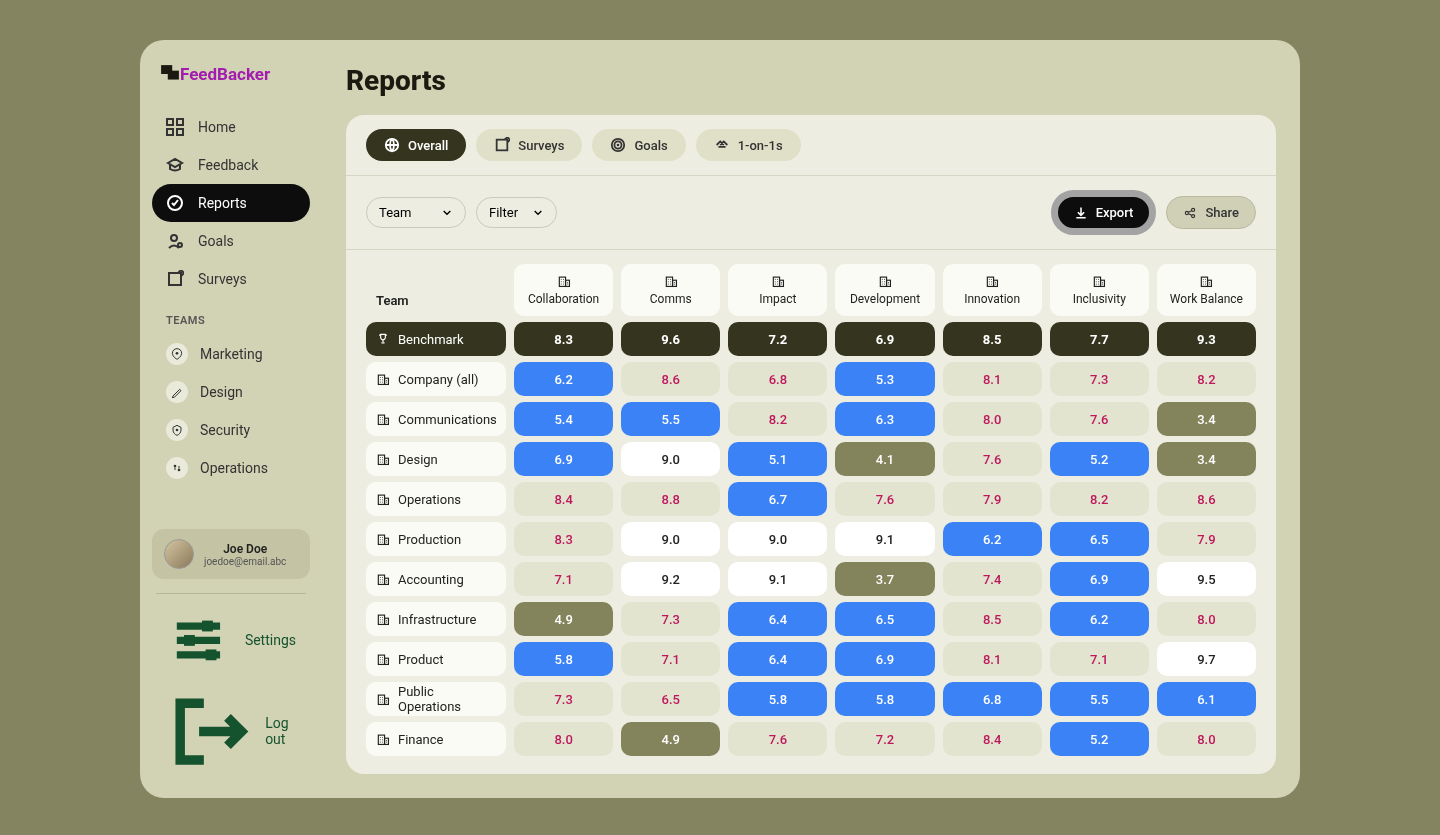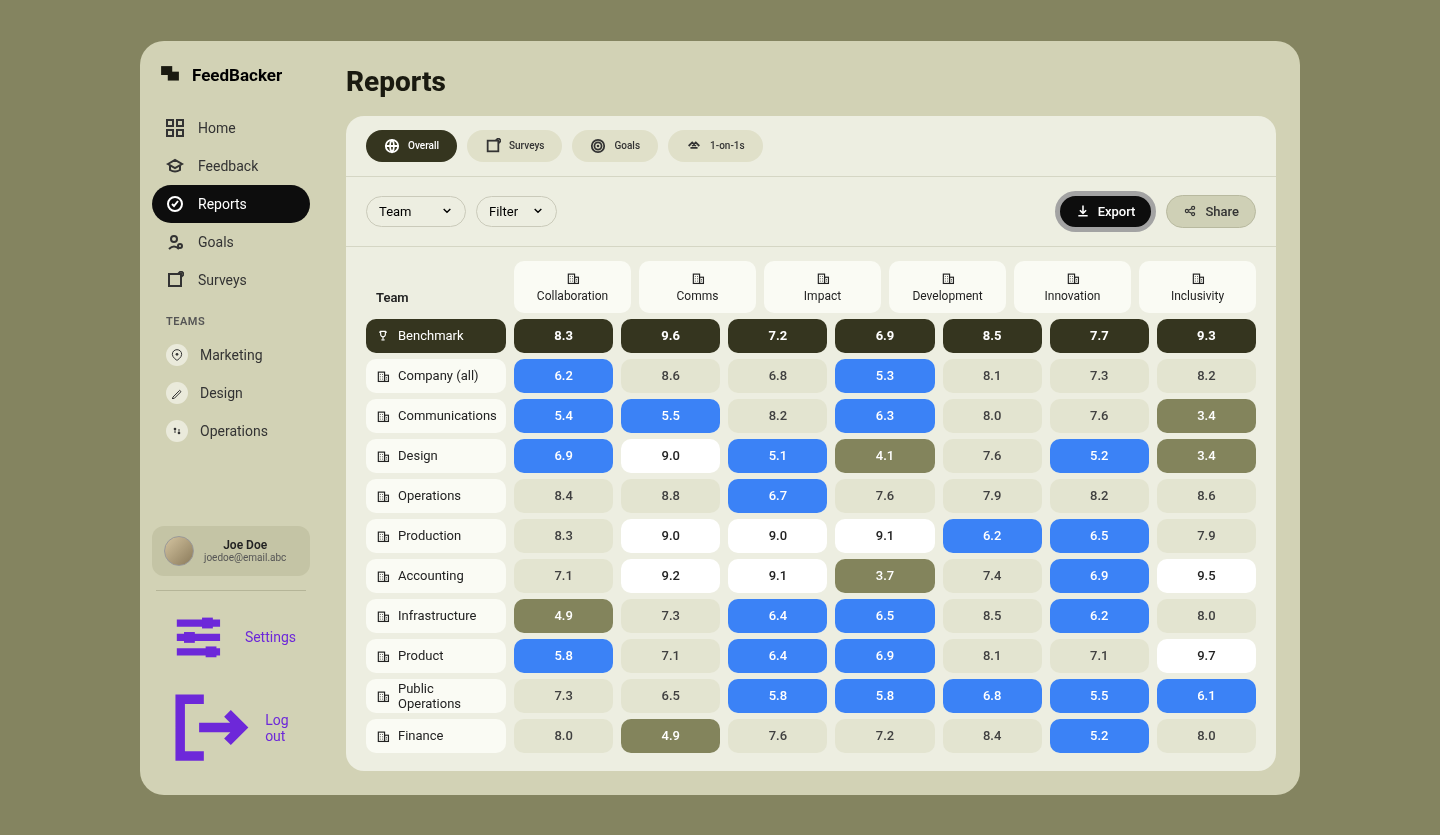--- a/index.html
+++ b/index.html
@@ -21,25 +21,25 @@
 }
 .sidebar {
   width: 182px;
   padding: 24px 12px 16px 12px;
   display: flex;
   flex-direction: column;
 }
 .logo {
   display: flex;
   align-items: center;
-  gap: 12px;
+  gap: 0;
   padding: 0 8px 16px 8px;
   font-weight: 700;
   font-size: 17px;
-  color: #000000;
+  color: #a21caf;
 }
 .logo-icon { width: 20px; height: 20px; }
 .nav-section { margin-top: 8px; }
 .nav-item {
   display: flex;
   align-items: center;
   gap: 14px;
   padding: 10px 14px;
   border-radius: 999px;
   font-size: 14px;
@@ -97,21 +97,21 @@
 .user-info { display: flex; flex-direction: column; }
 .user-name { font-size: 12px; font-weight: 600; color: #222; text-align: center; }
 .user-email { font-size: 10px; color: #555; }
 .divider { height: 1px; background: #b5b598; margin: 6px 4px; }
 .footer-item {
   display: flex;
   align-items: center;
   gap: 14px;
   padding: 8px 14px;
   font-size: 14px;
-  color: #6d28d9;
+  color: #14532d;
   cursor: pointer;
 }
 .main {
   flex: 1;
   padding: 24px 24px 24px 24px;
   min-width: 0;
 }
 .page-title {
   font-size: 28px;
   font-weight: 800;
@@ -128,21 +128,21 @@
   gap: 10px;
   padding: 14px 20px;
   border-bottom: 1px solid #d5d6c4;
 }
 .tab {
   display: flex;
   align-items: center;
   gap: 8px;
   padding: 8px 18px;
   border-radius: 999px;
-  font-size: 10px;
+  font-size: 13px;
   font-weight: 500;
   cursor: pointer;
   background: #e0e0c9;
   color: #333;
 }
 .tab.active {
   background: #35351f;
   color: #fff;
 }
 .tab .icon { width: 16px; height: 16px; }
@@ -174,21 +174,21 @@
   gap: 8px;
   padding: 8px 16px;
   border-radius: 999px;
   font-size: 13px;
   font-weight: 500;
   cursor: pointer;
 }
 .btn-primary {
   background: #0d0d0d;
   color: #fff;
-  border: 5px solid #a3a3a3;
+  border: 7px solid #a3a3a3;
 }
 .btn-secondary {
   background: #cfd0b6;
   color: #333;
   border: 1px solid #b8b99f;
 }
 .btn .icon { width: 14px; height: 14px; }
 .table-wrap { padding: 14px 20px 18px 20px; }
 .report-table { display: flex; flex-direction: column; gap: 6px; }
 .report-row { display: flex; gap: 8px; }
@@ -235,21 +235,21 @@
   align-items: center;
   justify-content: center;
   gap: 4px;
   padding: 10px 4px;
   font-size: 12px;
   color: #222;
 }
 .col-header .icon { width: 14px; height: 14px; }
 .cell.benchmark { background: #35351f; color: #fff; font-weight: 700; }
 .cell.s5 { background: #ffffff; color: #222; }
-.cell.s4 { background: #e3e4d0; color: #404040; }
+.cell.s4 { background: #e3e4d0; color: #be185d; }
 .cell.s3 { background: #3b82f6; color: #fff; }
 .cell.s1 { background: #83845c; color: #fff; }
 </style>
 </head>
 <body>
 
 <svg width="0" height="0" style="position:absolute">
 <defs>
 <g id="i-grid">
         <rect x="1" y="1" width="6" height="6" fill="none" stroke="currentColor" stroke-width="2"></rect>
@@ -384,20 +384,28 @@
           </span>
           <span>Marketing</span>
         </div>
         <div class="team-item">
           <span class="team-icon">
             <svg viewBox="0 0 18 18">
               <use href="#i-pen"></use>
             </svg>
           </span>
           <span>Design</span>
+        </div>
+        <div class="team-item">
+          <span class="team-icon">
+            <svg viewBox="0 0 18 18">
+              <use href="#i-shield"></use>
+            </svg>
+          </span>
+          <span>Security</span>
         </div>
         <div class="team-item">
           <span class="team-icon">
             <svg viewBox="0 0 18 18">
               <use href="#i-ops"></use>
             </svg>
           </span>
           <span>Operations</span>
         </div>
       </div>
@@ -513,20 +521,26 @@
                   <use href="#i-building"></use>
                 </svg>
                 <span>Innovation</span>
               </div>
               <div class="col-header">
                 <svg class="icon" viewBox="0 0 18 18">
                   <use href="#i-building"></use>
                 </svg>
                 <span>Inclusivity</span>
               </div>
+              <div class="col-header">
+                <svg class="icon" viewBox="0 0 18 18">
+                  <use href="#i-building"></use>
+                </svg>
+                <span>Work Balance</span>
+              </div>
             </div>
             <div class="report-row">
               <div class="row-label benchmark">
                 <svg class="icon" viewBox="0 0 18 18">
                   <use href="#i-trophy"></use>
                 </svg>
                 <span>Benchmark</span>
               </div>
               <div class="cell benchmark">8.3</div>
               <div class="cell benchmark">9.6</div>

